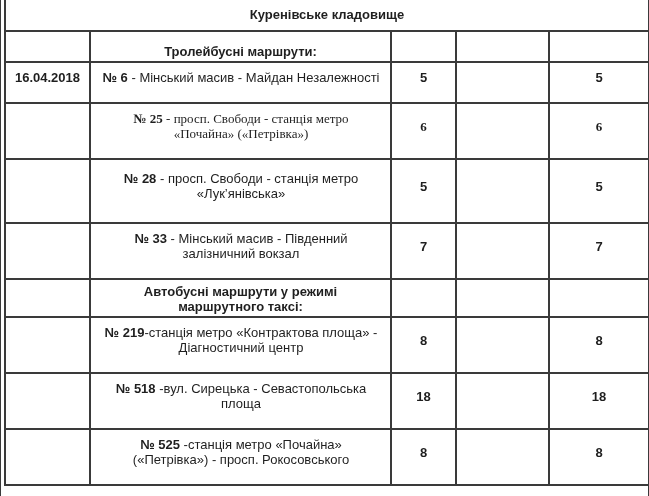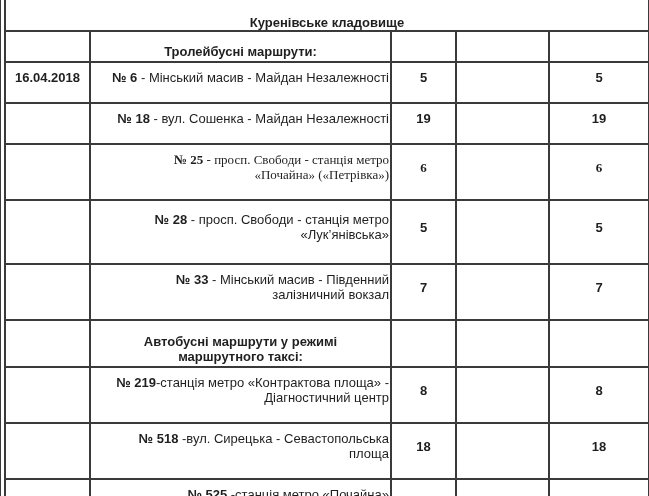--- a/index.html
+++ b/index.html
@@ -34,40 +34,40 @@
     line-height: 15px;
     padding: 0 2px;
     overflow: hidden;
     background: #ffffff;
   }
   td.title-cell {
     border-top: none;
     font-weight: bold;
     text-align: center;
     vertical-align: bottom;
-    padding-bottom: 0;
+    padding-bottom: 8px;
   }
   td.section-cell {
     font-weight: bold;
     text-align: center;
     vertical-align: bottom;
     padding-bottom: 2px;
     white-space: pre-wrap;
   }
   td.mid {
     vertical-align: middle;
     padding-top: 7px;
     padding-bottom: 17px;
   }
   td.date-cell {
     text-align: center;
     font-weight: bold;
   }
   td.route-cell {
-    text-align: right;
+    text-align: center;
     padding-left: 2px;
     padding-right: 1px;
     white-space: pre-wrap;
   }
   td.count-cell {
     text-align: center;
     font-weight: bold;
   }
   .route-num {
     font-weight: bold;
@@ -95,27 +95,20 @@
         <td class="mid"></td>
         <td class="mid"></td>
       </tr>
       <tr style="height: 33px;">
         <td class="mid date-cell">16.04.2018</td>
         <td class="mid route-cell"><span class="route-num">№ 6</span><span> - Мінський масив - Майдан Незалежності</span></td>
         <td class="mid count-cell">5</td>
         <td class="mid"></td>
         <td class="mid count-cell">5</td>
       </tr>
-      <tr style="height: 33px;">
-        <td class="mid date-cell"></td>
-        <td class="mid route-cell"><span class="route-num">№ 18</span><span> - вул. Сошенка - Майдан Незалежності</span></td>
-        <td class="mid count-cell">19</td>
-        <td class="mid"></td>
-        <td class="mid count-cell">19</td>
-      </tr>
       <tr style="height: 32px; font-family: Liberation Serif, serif;">
         <td class="mid date-cell"></td>
         <td class="mid route-cell"><span class="route-num">№ 25</span><span> - просп. Свободи - станція метро
 «Почайна» («Петрівка»)</span></td>
         <td class="mid count-cell">6</td>
         <td class="mid"></td>
         <td class="mid count-cell">6</td>
       </tr>
       <tr style="height: 64px;">
         <td class="mid date-cell"></td>
@@ -126,21 +119,21 @@
         <td class="mid count-cell">5</td>
       </tr>
       <tr style="height: 45px;">
         <td class="mid date-cell"></td>
         <td class="mid route-cell"><span class="route-num">№ 33</span><span> - Мінський масив - Південний
 залізничний вокзал</span></td>
         <td class="mid count-cell">7</td>
         <td class="mid"></td>
         <td class="mid count-cell">7</td>
       </tr>
-      <tr style="height: 47px;">
+      <tr style="height: 38px;">
         <td class="mid"></td>
         <td class="section-cell">Автобусні маршрути у режимі
 маршрутного таксі:</td>
         <td class="mid"></td>
         <td class="mid"></td>
         <td class="mid"></td>
       </tr>
       <tr style="height: 47px; margin-left: 12px;">
         <td class="mid date-cell"></td>
         <td class="mid route-cell"><span class="route-num">№ 219</span><span>-станція метро «Контрактова площа» -

